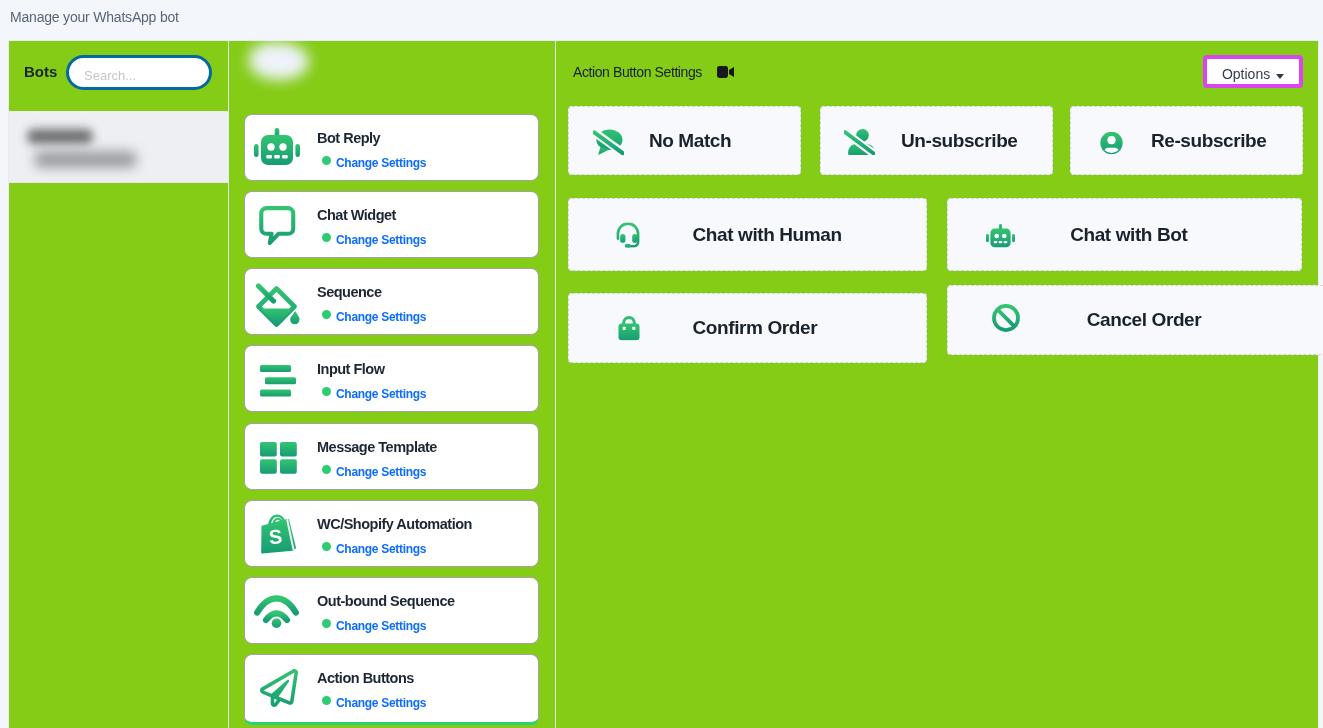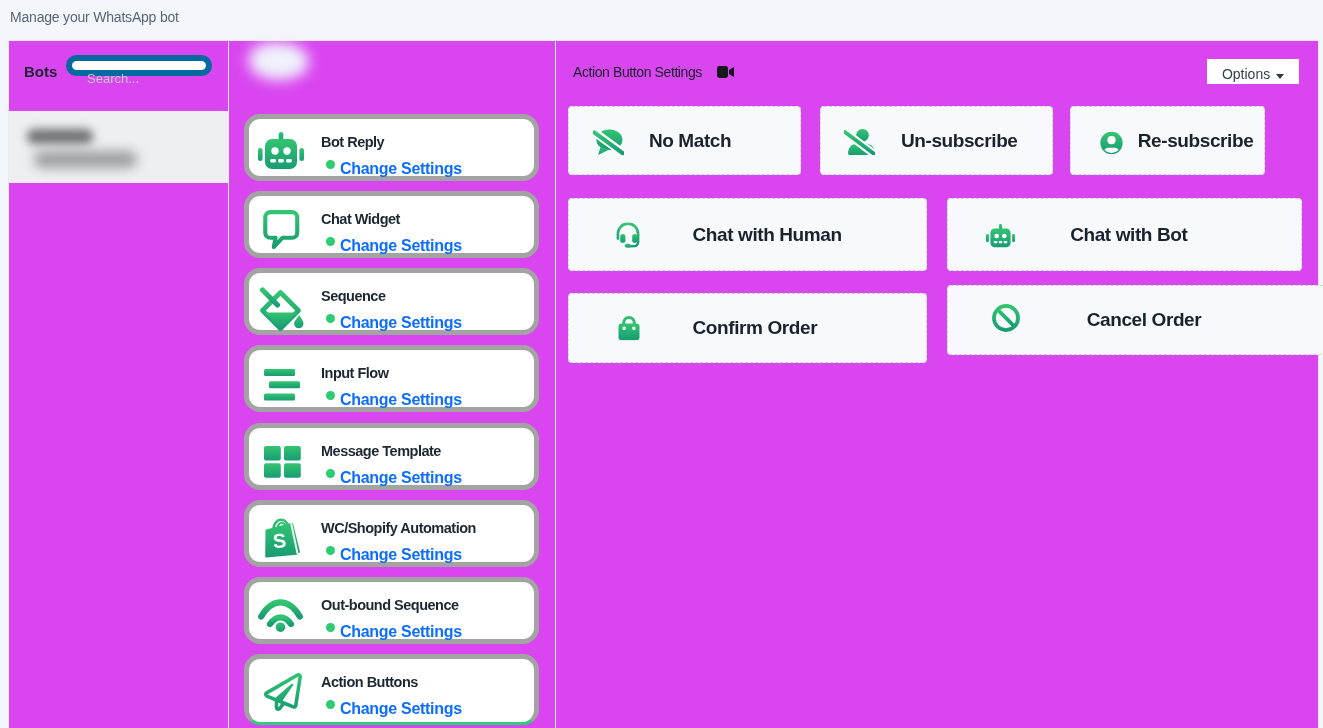--- a/index.html
+++ b/index.html
@@ -1,35 +1,35 @@
 <!DOCTYPE html>
 <html><head>
 <meta charset="utf-8">
 <style>
 *{margin:0;padding:0;box-sizing:border-box}
 html,body{width:1323px;height:728px;overflow:hidden}
 body{background:#f3f6fa;font-family:"Liberation Sans",sans-serif;position:relative}
 .abs{position:absolute}
 .topbar{left:10px;top:8.5px;font-size:14px;letter-spacing:-0.2px;color:#5a6575}
-.panel{left:8px;top:40px;width:1311px;height:688px;background:#d946ef;border:1px solid #e7eaee;border-bottom:none}
+.panel{left:8px;top:40px;width:1311px;height:688px;background:#84cc16;border:1px solid #e7eaee;border-bottom:none}
 .vline{position:absolute;top:0;bottom:0;width:1px;background:#eaedf0}
 
 .bots{left:15px;top:22px;font-size:15px;font-weight:bold;color:#1c2430}
-.search{left:57px;top:14px;width:146px;height:21px;border:6px solid #0369a1;border-radius:17.5px;background:#fff}
+.search{left:57px;top:14px;width:146px;height:35px;border:3px solid #0369a1;border-radius:17.5px;background:#fff}
 .search span{position:absolute;left:15px;top:10px;font-size:13px;color:#c3c7cc}
 .selitem{left:0px;top:70px;width:219px;height:72px;background:#edeff2;border-bottom:1px solid #e4e7ea}
 .blur1{left:18px;top:18px;width:66px;height:15px;background:#6f7072;border-radius:7px;filter:blur(5px)}
 .blur2{left:25px;top:40px;width:103px;height:17px;background:#9d9ea1;border-radius:8px;filter:blur(6px)}
 .blob{left:240px;top:1px;width:60px;height:38px;background:#eef2fb;border-radius:45% 55% 50% 50%;filter:blur(7px)}
 
-.mcard{left:235px;width:295px;height:67px;background:#fff;border:5px solid #a3a3a3;border-radius:16px}
+.mcard{left:235px;width:295px;height:67px;background:#fff;border:1px solid #a3a3a3;border-radius:8px}
 .mcard .ic{position:absolute}
 .mcard .ti{position:absolute;left:72px;top:15px;font-size:14.5px;font-weight:bold;color:#1d2733;letter-spacing:-0.5px;white-space:nowrap}
 .mcard .dot{position:absolute;left:77px;top:41px;width:9px;height:9px;border-radius:50%;background:#2ecc71}
-.mcard .cs{position:absolute;left:91px;top:41px;font-size:16px;font-weight:bold;color:#0d6efd;letter-spacing:-0.3px}
+.mcard .cs{position:absolute;left:91px;top:41px;font-size:12px;font-weight:bold;color:#0d6efd;letter-spacing:-0.3px}
 
 .rtitle{left:564px;top:23px;font-size:14px;font-weight:normal;color:#18202a;letter-spacing:-0.4px}
 .cam{left:708px;top:25px}
 .optbtn{left:1194px;top:14px;width:100px;height:33px;border:4px solid #d946ef;border-radius:4px;background:#fff;text-align:center;line-height:31px;font-size:14px;color:#333f4d}
 .acard{background:#f7f9fc;border:1px dashed #ccd5de;border-radius:4px}
 .acard .ic{position:absolute;top:50%;transform:translateY(-50%)}
 .acard .tx{position:absolute;left:34.6%;top:50%;transform:translateY(-50%);font-size:19px;font-weight:bold;color:#1a222c;letter-spacing:-0.4px;white-space:nowrap}
 </style>
 </head>
 <body>
@@ -174,21 +174,21 @@
   </div>
   <div class="abs acard" style="left:811px;top:65px;width:233px;height:69px">
     <svg class="ic" style="left:23px;top:calc(50% + 1px)" width="31" height="26" viewBox="0 0 36 30">
       <circle cx="21.5" cy="7.2" r="7.3" fill="url(#gg)"></circle>
       <path d="M4.8 28 Q4.8 16.3 20.3 16.3 Q35.8 16.3 35.8 28 Q35.8 30.3 33.3 30.3 L7.3 30.3 Q4.8 30.3 4.8 28 Z" fill="url(#gg)"></path>
       <line x1="-1" y1="2" x2="36" y2="29.6" stroke="#f7f9fc" stroke-width="9.4"></line>
       <line x1="1" y1="3.5" x2="34.5" y2="28.5" stroke="url(#gg)" stroke-width="4.4" stroke-linecap="round"></line>
     </svg>
     <div class="tx">Un-subscribe</div>
   </div>
-  <div class="abs acard" style="left:1061px;top:65px;width:195px;height:69px">
+  <div class="abs acard" style="left:1061px;top:65px;width:233px;height:69px">
     <svg class="ic" style="left:29px;top:calc(50% + 2px)" width="23" height="23" viewBox="0 0 32 32">
       <clipPath id="cuc">
           <circle cx="16" cy="16" r="14"></circle>
         </clipPath>
       <circle cx="16" cy="16" r="15.5" fill="url(#gg)"></circle>
       <circle cx="16" cy="12" r="5.7" fill="#fff"></circle>
       <rect x="5.5" y="22.5" width="21" height="12" rx="5.8" fill="#fff" clip-path="url(#cuc)"></rect>
     </svg>
     <div class="tx">Re-subscribe</div>
   </div>

